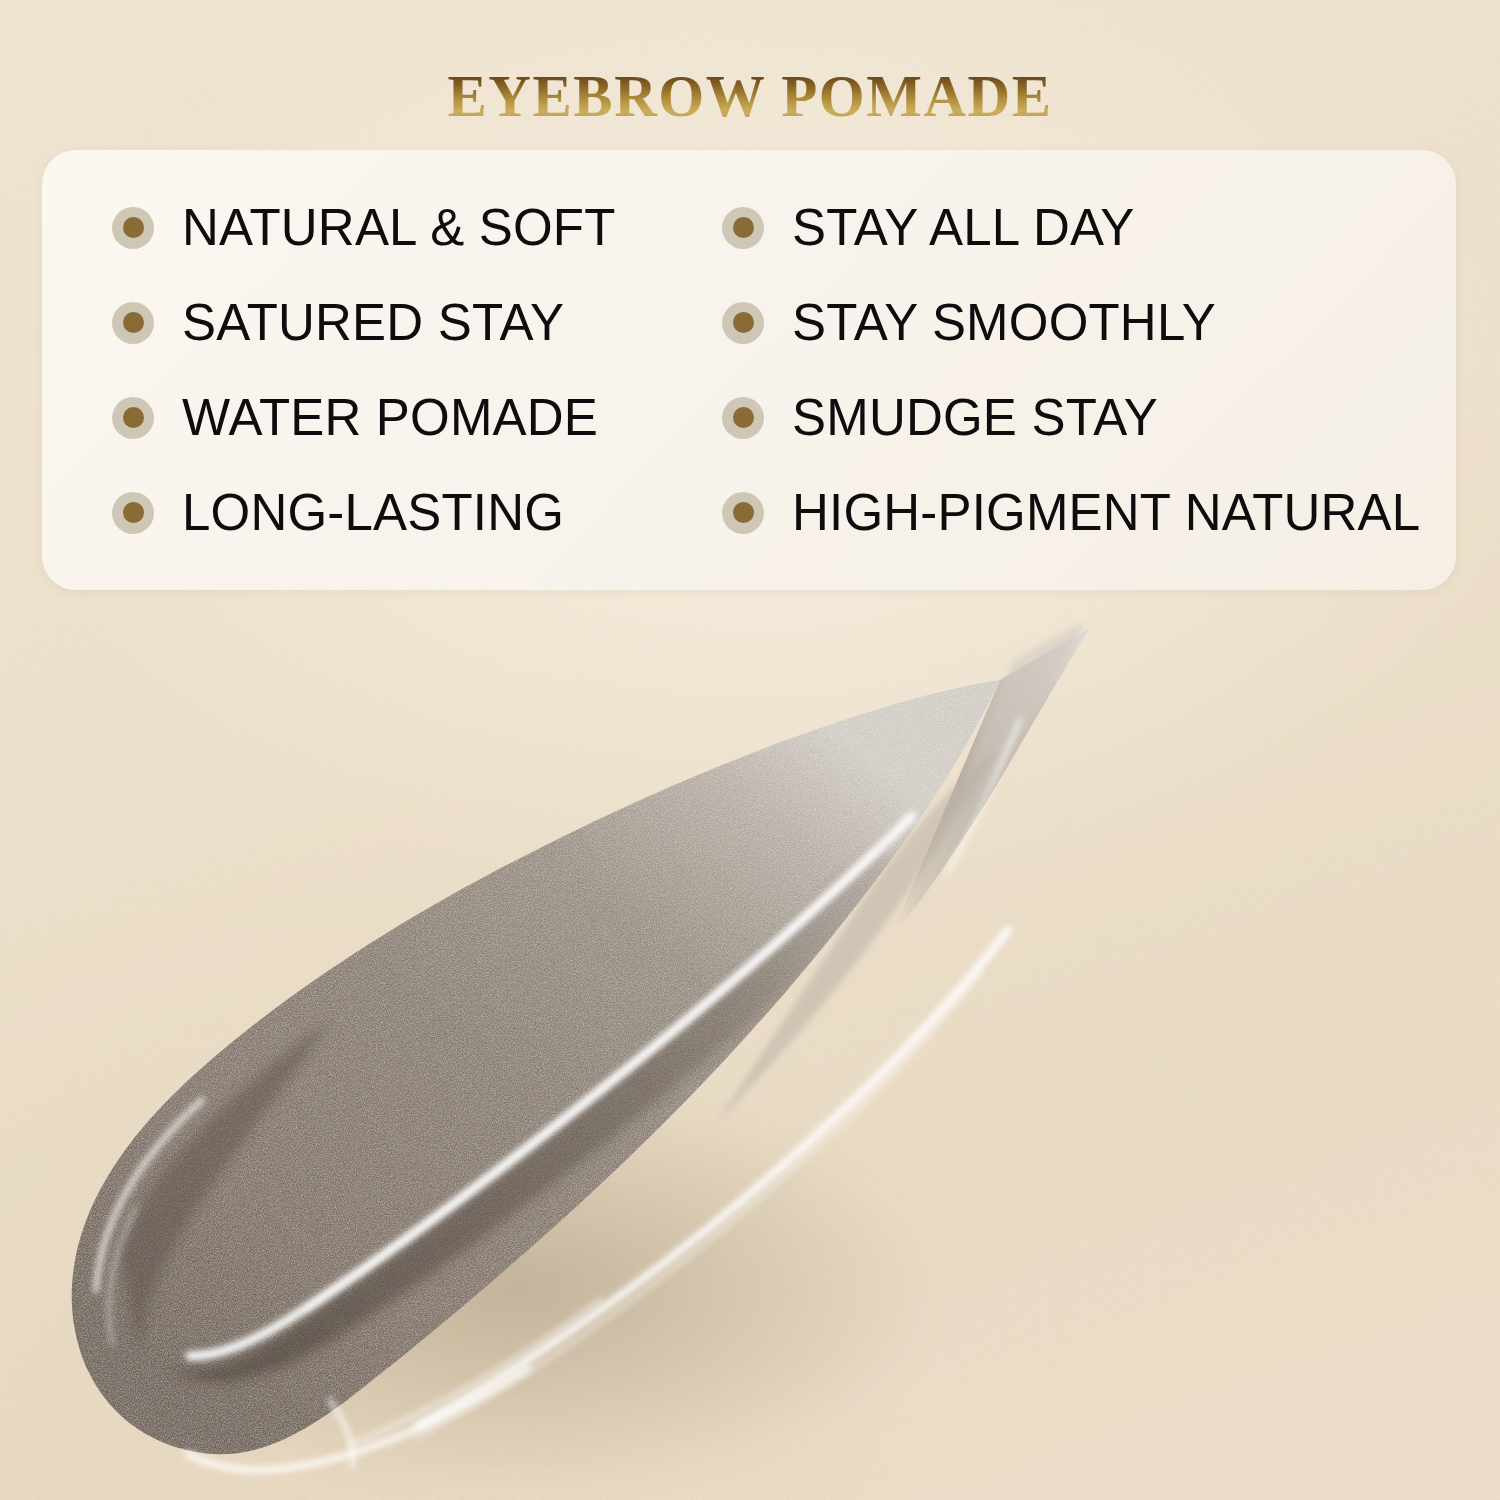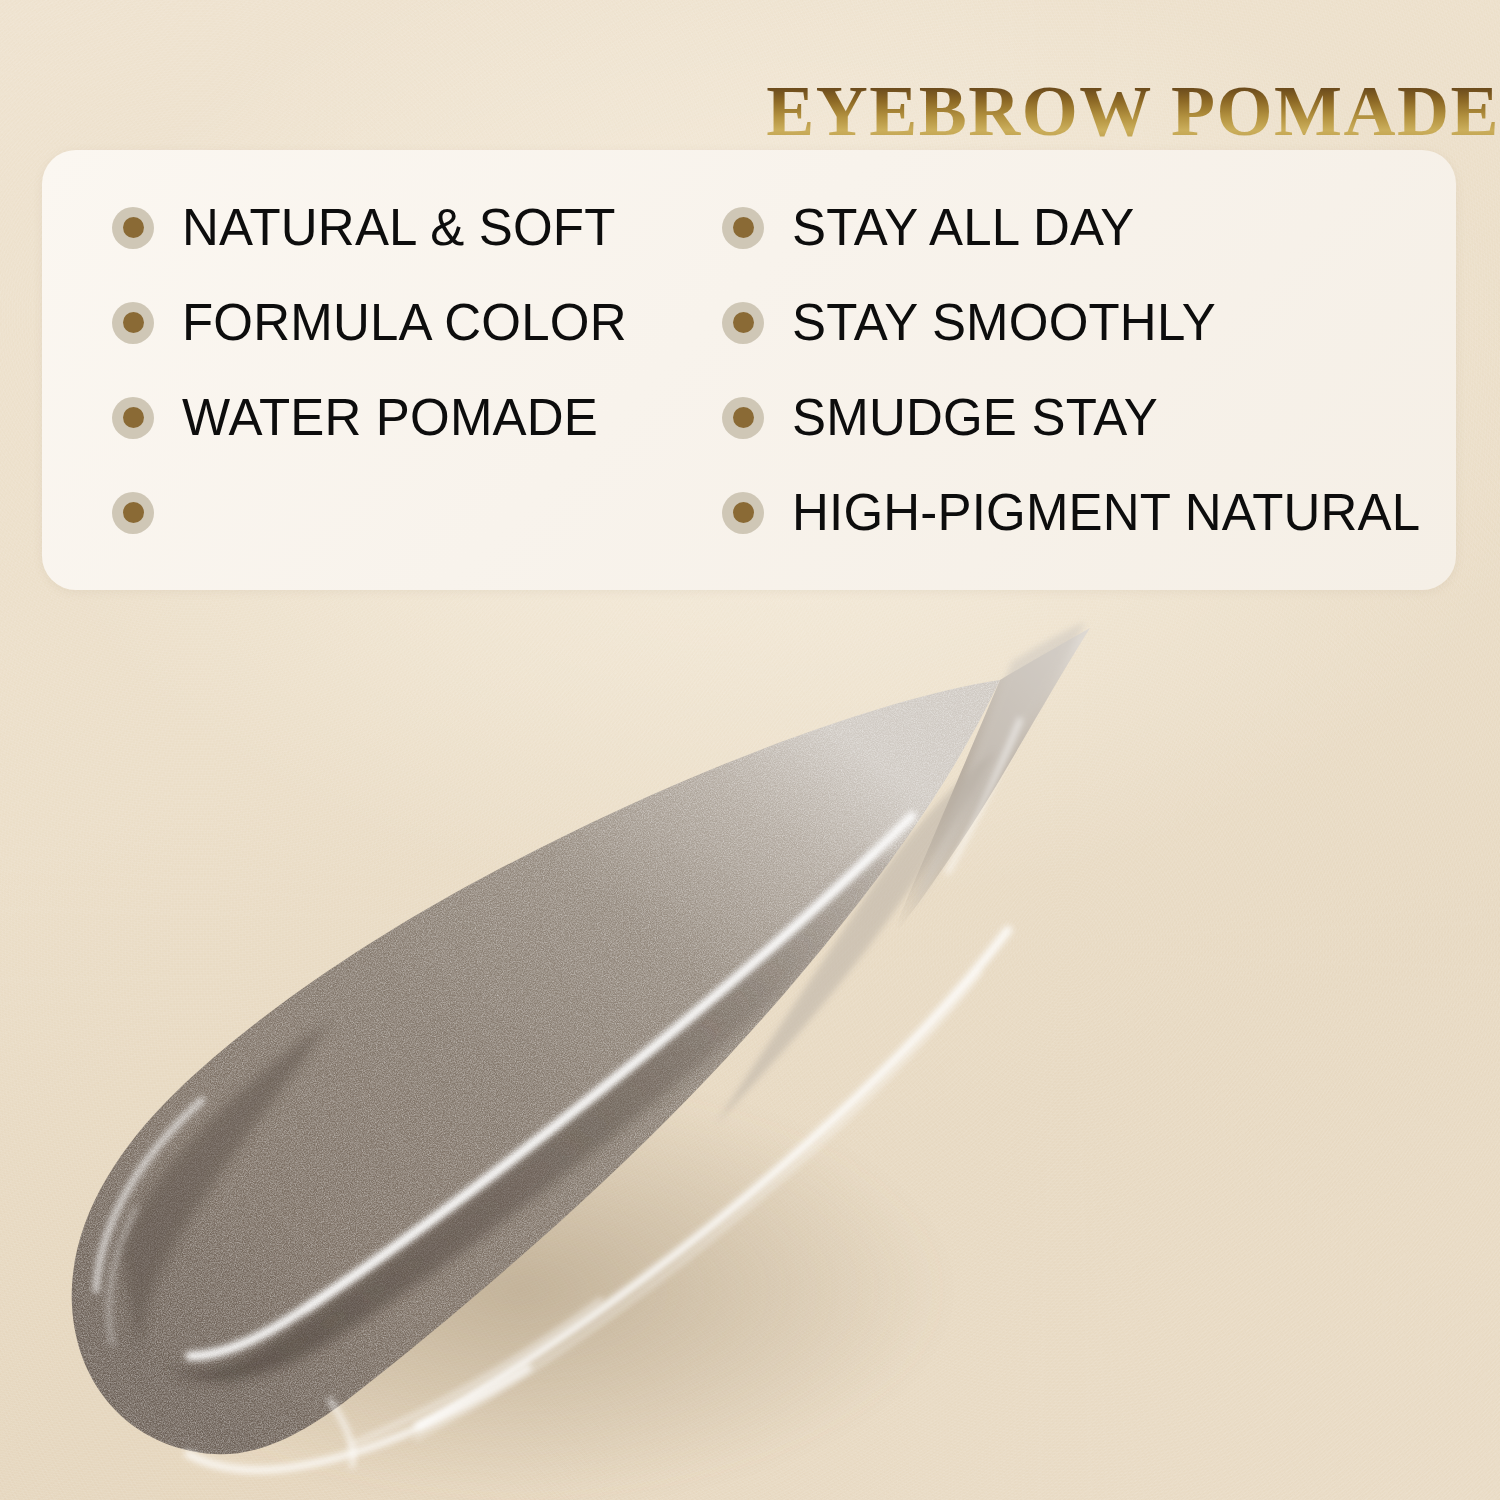--- a/index.html
+++ b/index.html
@@ -32,24 +32,24 @@
       repeating-linear-gradient(-34deg, rgba(0,0,0,0.011) 0 3px, rgba(255,255,255,0.03) 3px 6px);
     mix-blend-mode: overlay;
   }
 
   
   #title {
     position: absolute;
     top: 26px;
     left: 0;
     width: 1500px;
-    text-align: right;
+    text-align: center;
     font-family: "Liberation Serif", "DejaVu Serif", serif;
     font-weight: 700;
-    font-size: 72px;
+    font-size: 59px;
     letter-spacing: 1.5px;
     line-height: 1.05;
     background-image: linear-gradient(180deg,
         #4a3213 0%,
         #6a4a1c 18%,
         #8e6a26 36%,
         #b2913f 56%,
         #cbae5b 74%,
         #bda04e 88%,
         #a8872f 100%);
@@ -149,21 +149,21 @@
           </span>
         <span class="feature-label">STAY ALL DAY</span>
       </div>
     </div>
 
     <div class="feature-row">
       <div class="feature-cell left">
         <span class="bullet">
             <span class="dot"></span>
           </span>
-        <span class="feature-label">FORMULA COLOR</span>
+        <span class="feature-label">SATURED STAY</span>
       </div>
       <div class="feature-cell right">
         <span class="bullet">
             <span class="dot"></span>
           </span>
         <span class="feature-label">STAY SMOOTHLY</span>
       </div>
     </div>
 
     <div class="feature-row">
@@ -179,20 +179,21 @@
           </span>
         <span class="feature-label">SMUDGE STAY</span>
       </div>
     </div>
 
     <div class="feature-row">
       <div class="feature-cell left">
         <span class="bullet">
             <span class="dot"></span>
           </span>
+        <span class="feature-label">LONG-LASTING</span>
       </div>
       <div class="feature-cell right">
         <span class="bullet">
             <span class="dot"></span>
           </span>
         <span class="feature-label">HIGH-PIGMENT NATURAL</span>
       </div>
     </div>
 
   </div>

